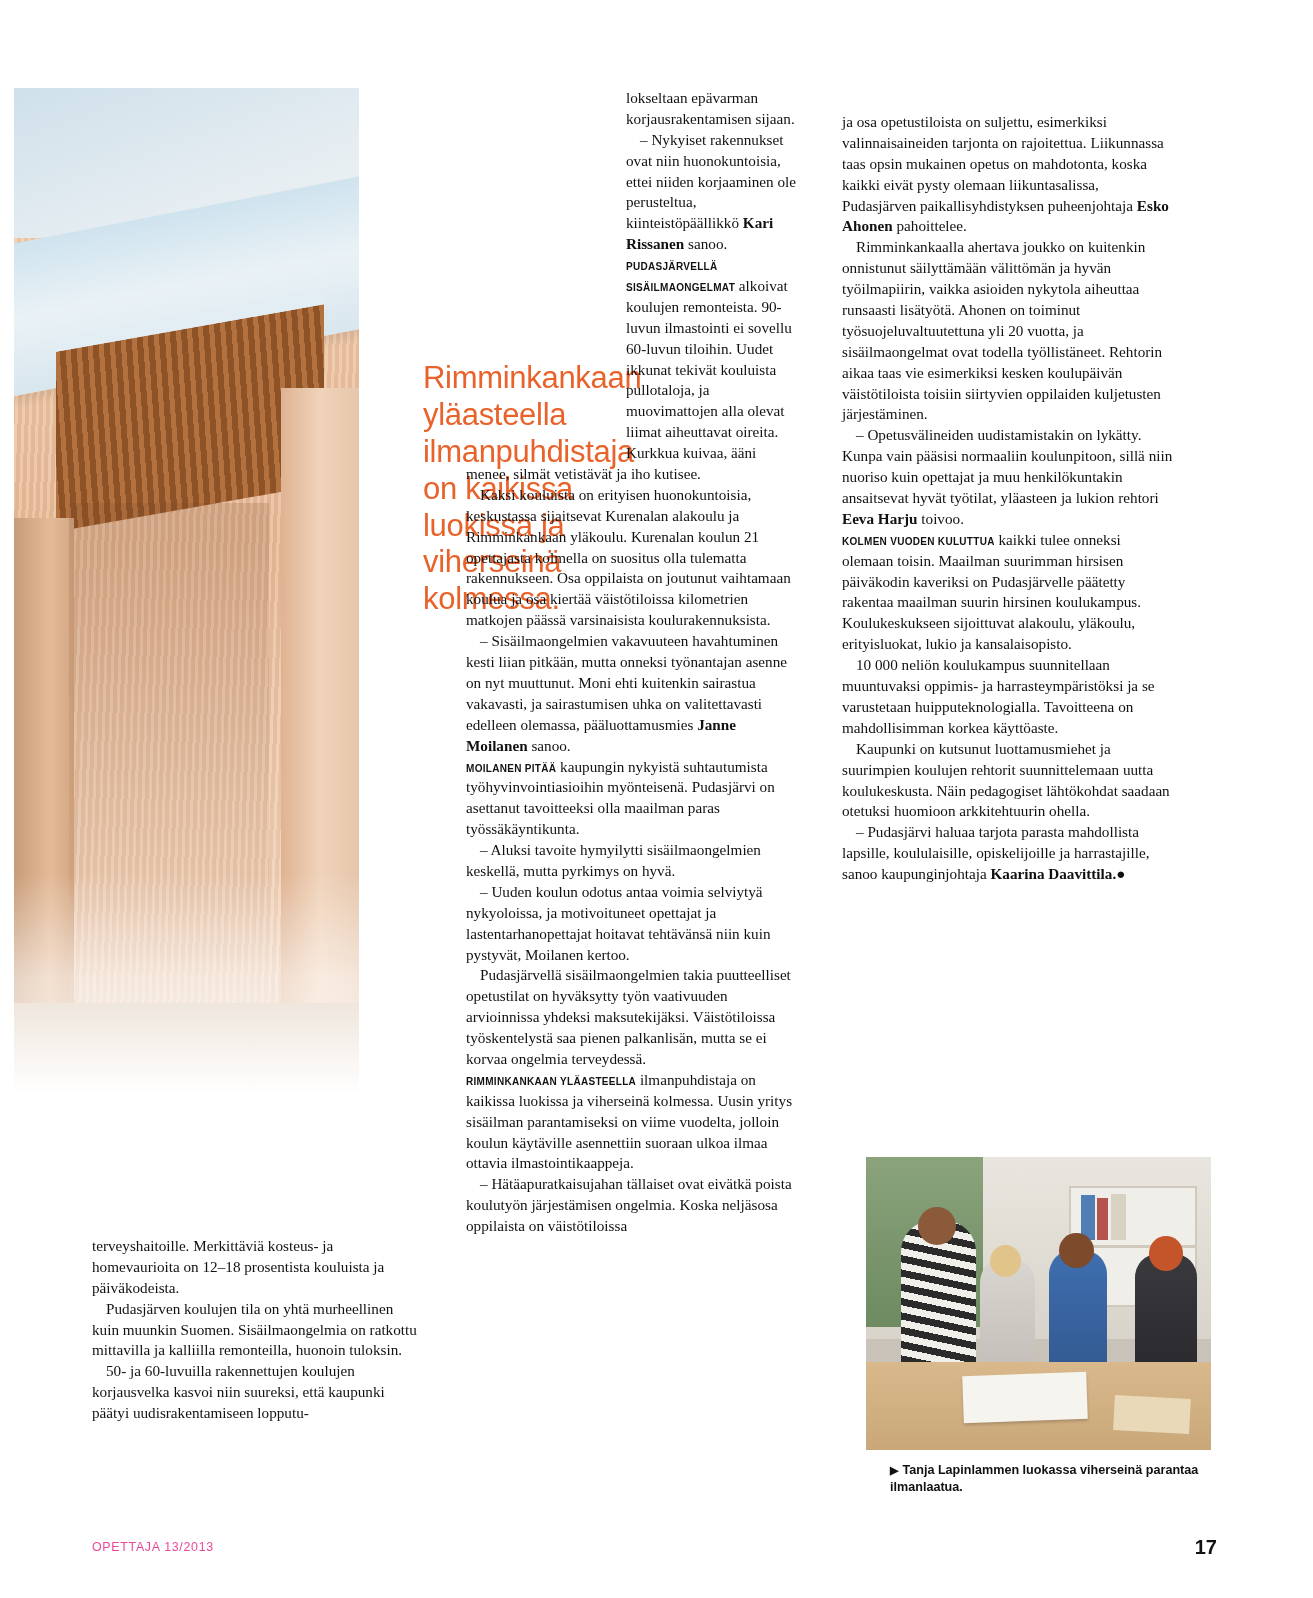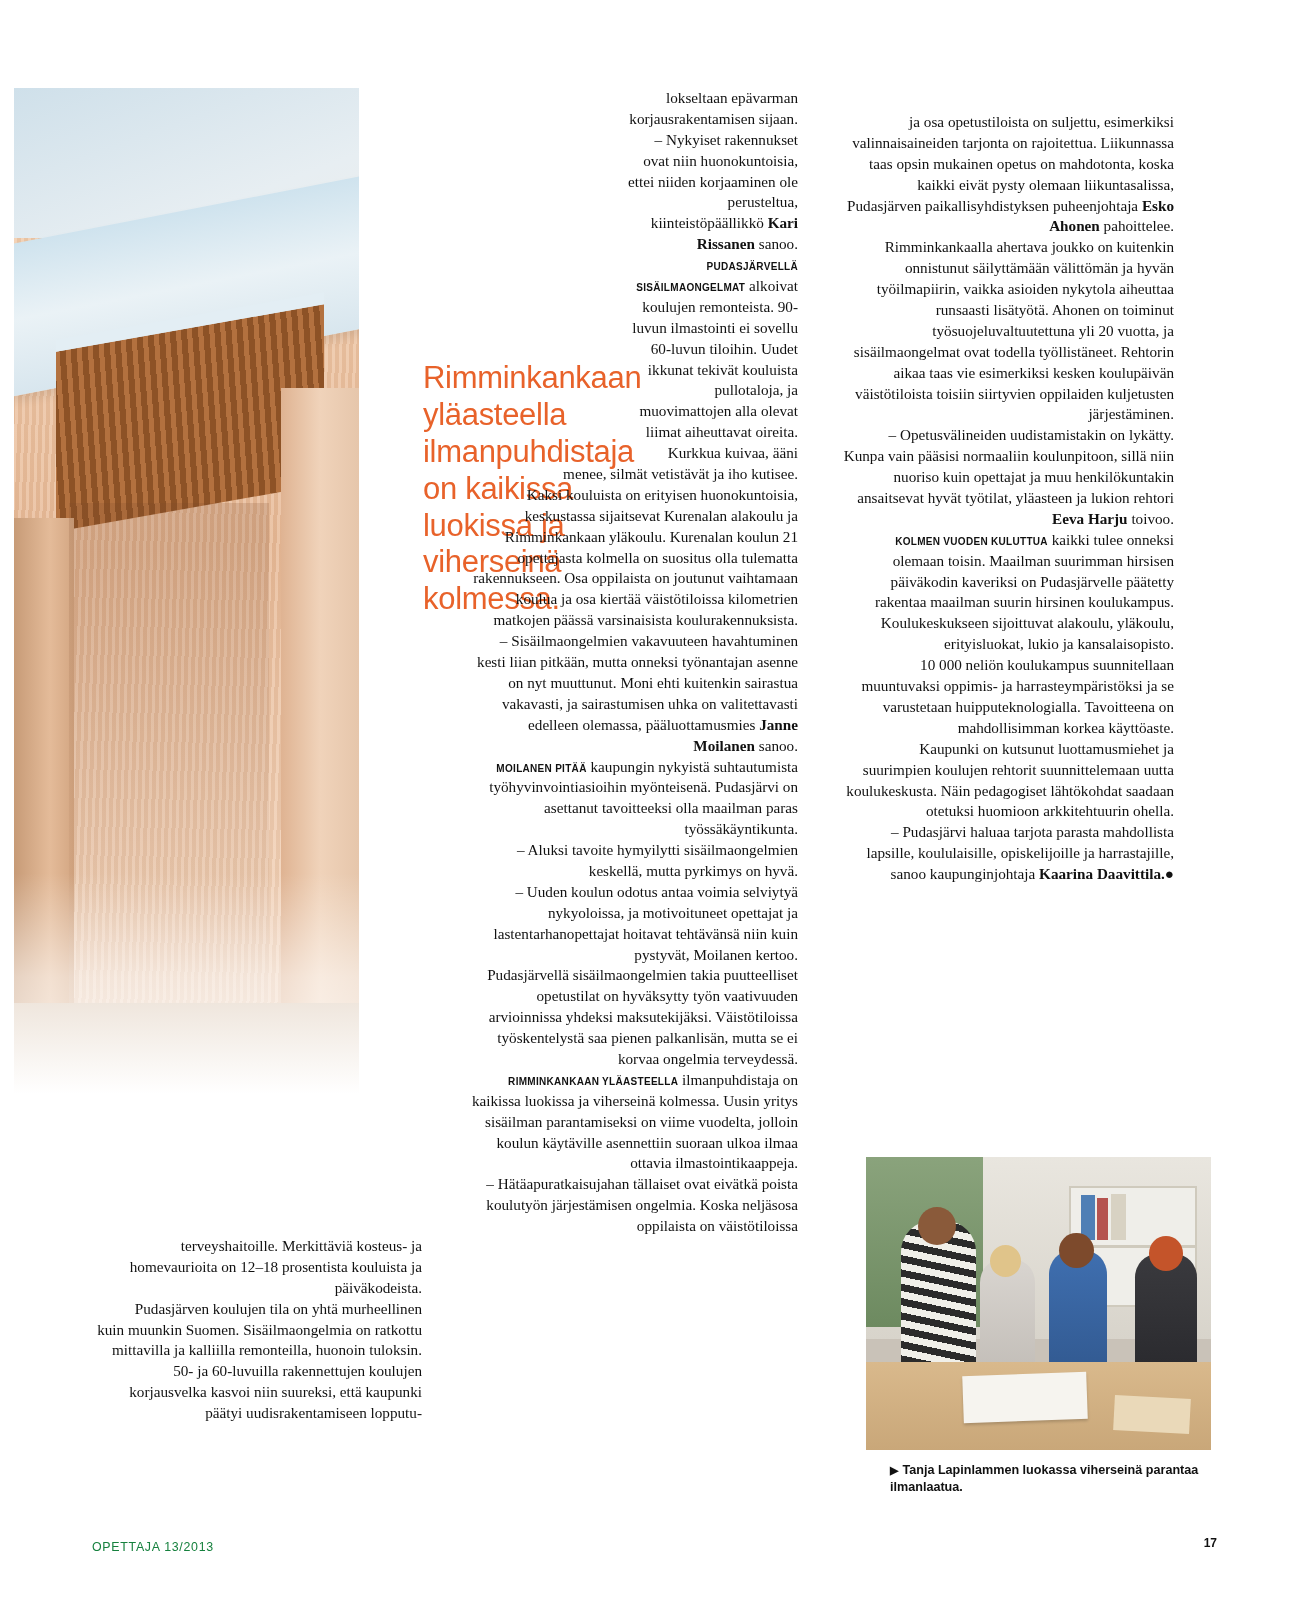--- a/index.html
+++ b/index.html
@@ -170,21 +170,21 @@
     color: #111;
     font-size: 11px;
     margin-right: 4px;
   }
 
   
   .col {
     position: absolute;
     font-size: 15.2px;
     line-height: 1.375;
-    text-align: right;
+    text-align: left;
   }
   .col p {
     margin: 0;
   }
   .col p.ind {
     text-indent: 14px;
   }
   .lead {
     font-family: "Liberation Sans", sans-serif;
     font-weight: bold;
@@ -233,28 +233,28 @@
   }
 
   
   #footer-left {
     position: absolute;
     left: 92px;
     top: 1540px;
     font-family: "Liberation Sans", sans-serif;
     font-size: 12.4px;
     letter-spacing: 0.7px;
-    color: #15803d;
+    color: #ec4899;
   }
   #footer-right {
     position: absolute;
     right: 96px;
     top: 1536px;
     font-family: "Liberation Sans", sans-serif;
-    font-size: 12px;
+    font-size: 20px;
     font-weight: bold;
     color: #111;
   }
 </style>
 </head>
 <body>
 
 <div id="photo-construction">
   <div class="constr-sky"></div>
   <div class="constr-wallmain"></div>

